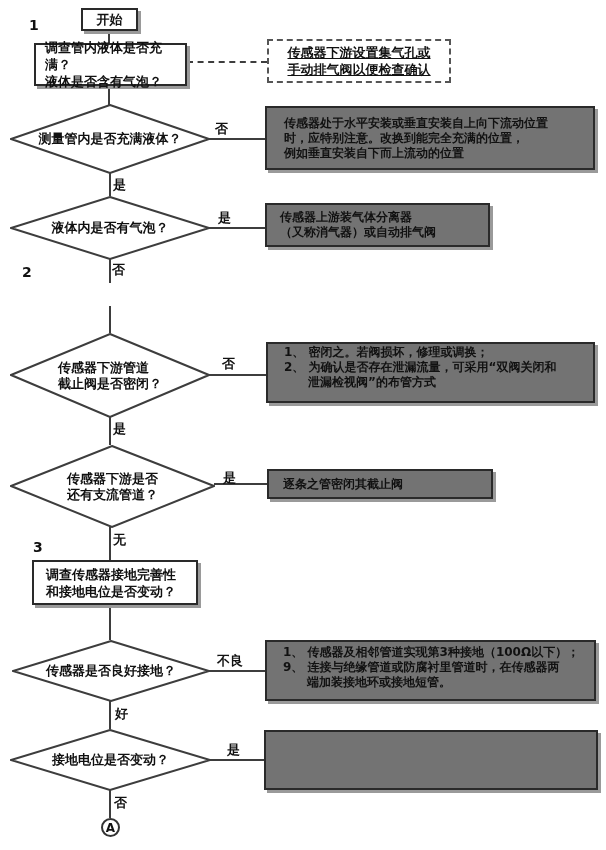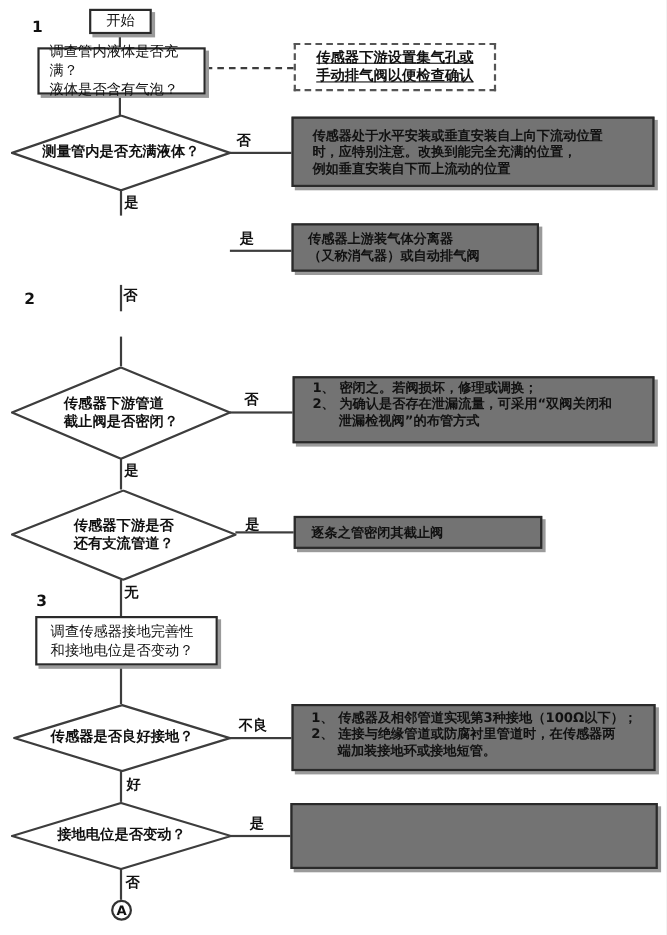--- a/index.html
+++ b/index.html
@@ -7,21 +7,21 @@
     position:relative;width:606px;height:850px;margin:0 auto;
     background:#ffffff;overflow:hidden;
     font-family:"DejaVu Sans","Liberation Sans",sans-serif;
     color:#111;
   }
   .box{
     position:absolute;background:#fff;
     border:2px solid #2a2a2a;
     box-shadow:3px 3px 0 #9a9a9a;
     display:flex;align-items:center;box-sizing:border-box;
-    font-size:13px;font-weight:normal;line-height:17px;
+    font-size:13px;font-weight:bold;line-height:17px;
     white-space:pre-line;
   }
   .box.centered{justify-content:center;text-align:center;}
   .dashedbox{
     position:absolute;background:#fff;
     border:2px dashed #555;
     display:flex;align-items:center;justify-content:center;
     box-sizing:border-box;font-size:13px;font-weight:bold;line-height:17px;
     white-space:pre-line;
   }
@@ -100,20 +100,26 @@
   </div>
   <div class="lbl" style="left:215px;top:121px;">否</div>
   <div class="lbl" style="left:113px;top:177px;">是</div>
 
   <div class="note" style="left:265px;top:106px;width:330px;height:64px;padding:4px 8px 4px 17px;">
     <span>传感器处于水平安装或垂直安装自上向下流动位置
 时，应特别注意。改换到能完全充满的位置，
 例如垂直安装自下而上流动的位置</span>
   </div>
 
+  <div class="dwrap" style="left:10px;top:196px;width:200px;height:64px;">
+    <svg width="200" height="64">
+      <polygon points="100,1 199,32 100,63 1,32" fill="#ffffff" stroke="#3d3d3d" stroke-width="2"></polygon>
+    </svg>
+    <div class="dtext">液体内是否有气泡？</div>
+  </div>
   <div class="lbl" style="left:218px;top:210px;">是</div>
   <div class="lbl" style="left:112px;top:262px;">否</div>
 
   <div class="note" style="left:265px;top:203px;width:225px;height:44px;padding:4px 6px 4px 13px;">
     <span>传感器上游装气体分离器
 （又称消气器）或自动排气阀</span>
   </div>
 
 
   <div class="dwrap" style="left:10px;top:333px;width:200px;height:85px;">
@@ -155,21 +161,21 @@
     <svg width="198" height="62">
       <polygon points="99,1 197,31 99,61 1,31" fill="#ffffff" stroke="#3d3d3d" stroke-width="2"></polygon>
     </svg>
     <div class="dtext">传感器是否良好接地？</div>
   </div>
   <div class="lbl" style="left:217px;top:653px;">不良</div>
   <div class="lbl" style="left:115px;top:706px;">好</div>
 
   <div class="note" style="left:265px;top:640px;width:331px;height:61px;padding:4px 6px 10px 16px;">
     <span>1、 传感器及相邻管道实现第3种接地（100Ω以下）；
-2、 连接与绝缘管道或防腐衬里管道时，在传感器两
+9、 连接与绝缘管道或防腐衬里管道时，在传感器两
 　　端加装接地环或接地短管。</span>
   </div>
 
   <div class="dwrap" style="left:10px;top:729px;width:201px;height:62px;">
     <svg width="201" height="62">
       <polygon points="100,1 200,31 100,61 1,31" fill="#ffffff" stroke="#3d3d3d" stroke-width="2"></polygon>
     </svg>
     <div class="dtext">接地电位是否变动？</div>
   </div>
   <div class="lbl" style="left:227px;top:742px;">是</div>

